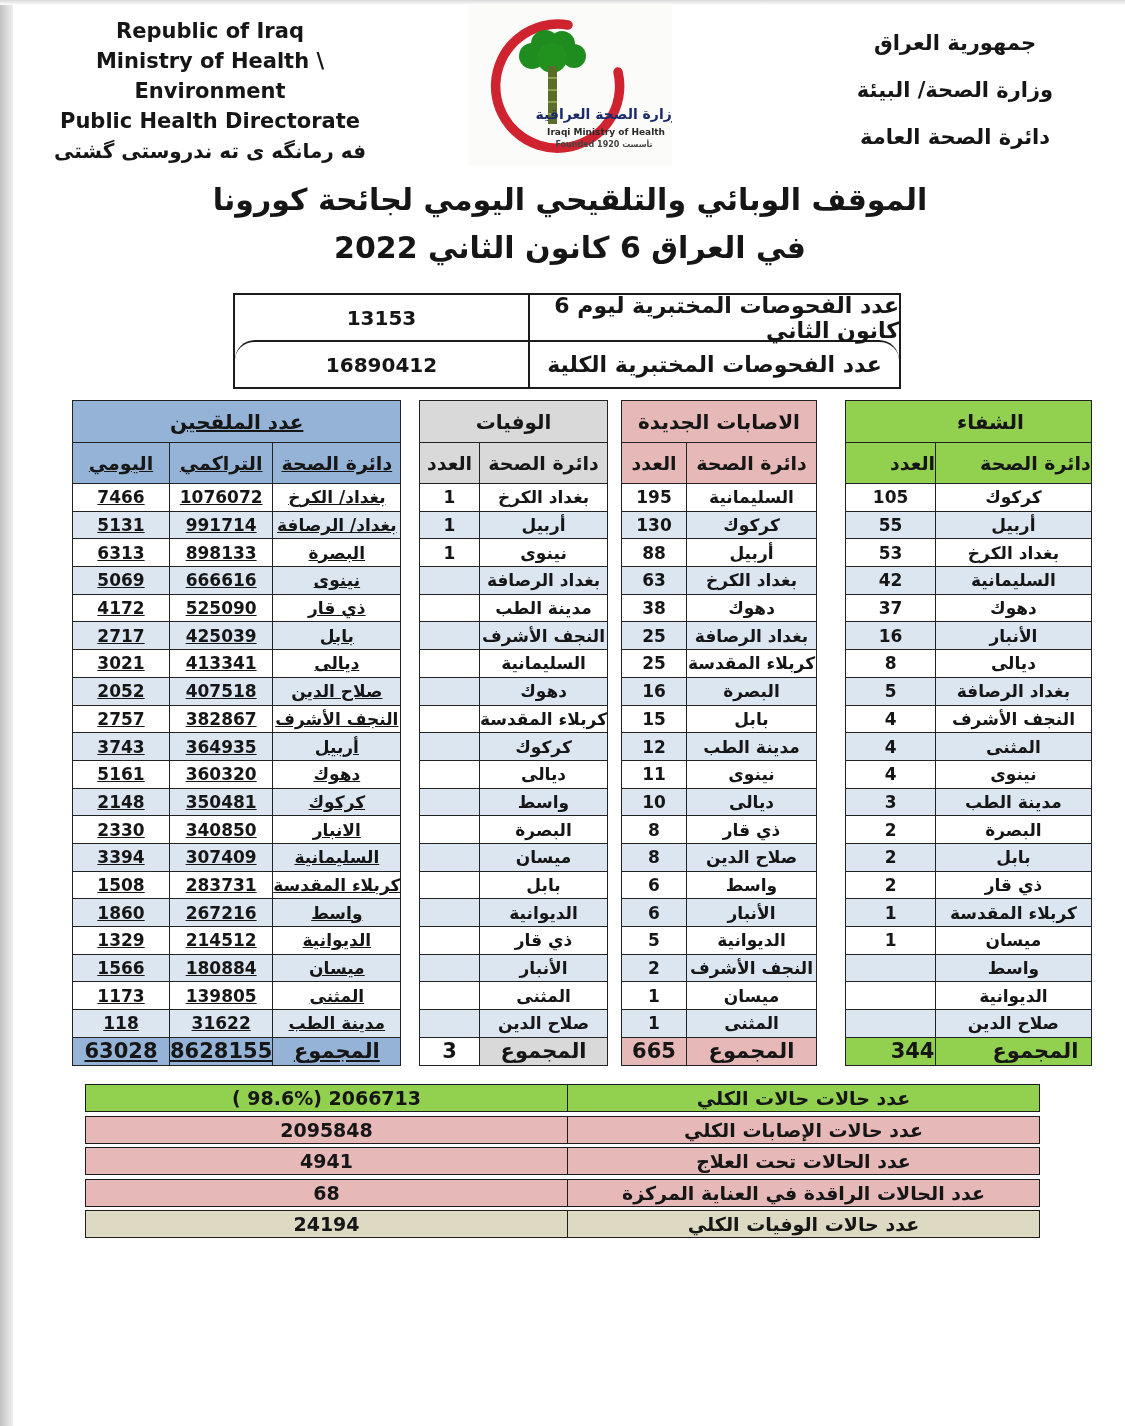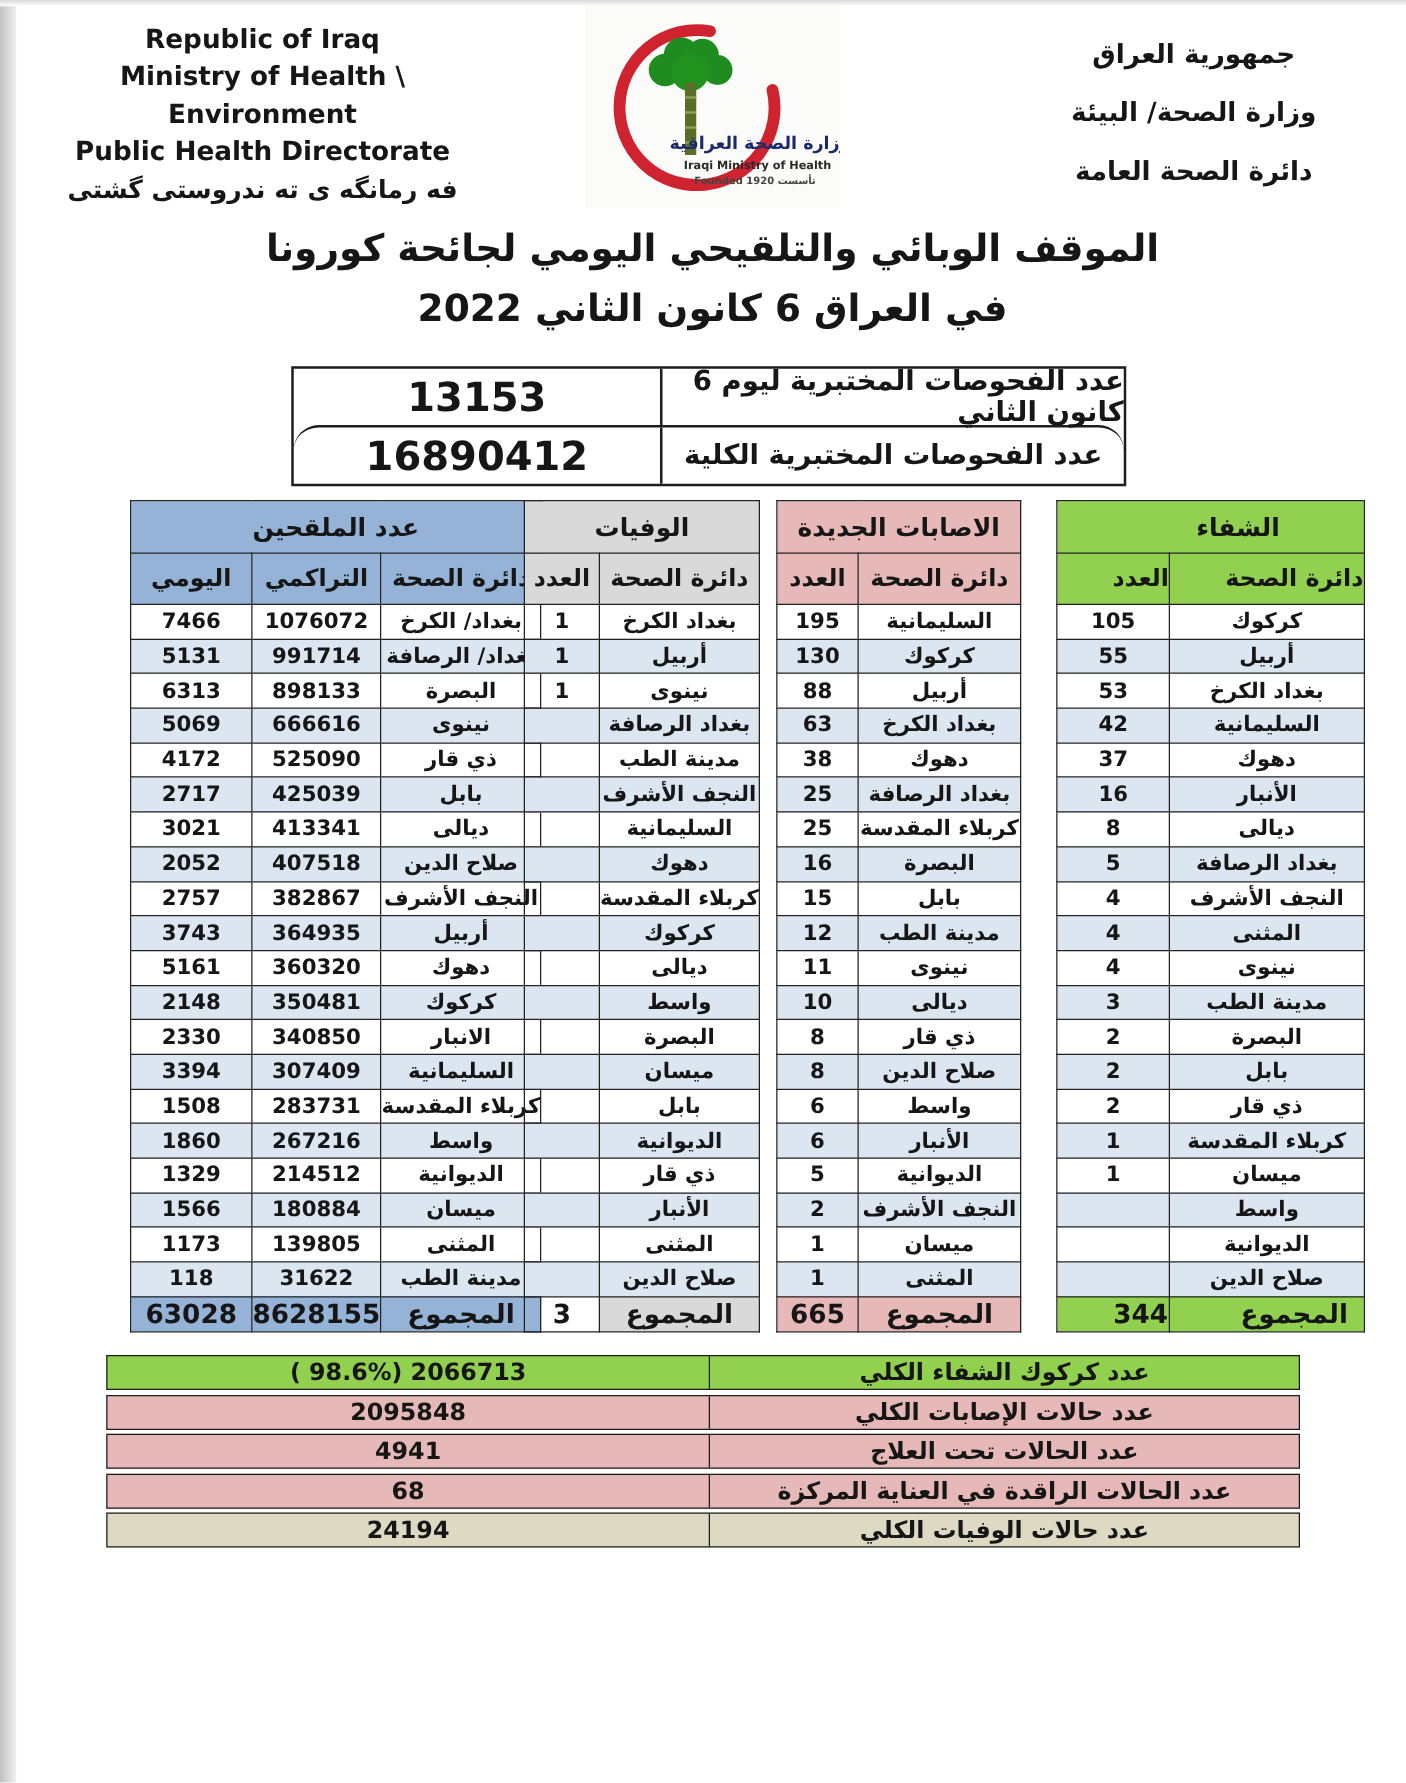--- a/index.html
+++ b/index.html
@@ -24,37 +24,37 @@
 
   
   .main-title{position:absolute;left:170px;top:176px;width:800px;text-align:center;
     direction:rtl;font-size:30px;line-height:48px;}
 
   
   .tests{position:absolute;left:233px;top:293px;width:664px;border:2.2px solid #1c1c1c;background:#fff;}
   .tests-row{display:flex;height:45px;}
   .tests-row + .tests-row{border-top:2.2px solid #1c1c1c;border-radius:20px;}
   .tests-value{width:293px;display:flex;align-items:center;justify-content:center;
-    font-size:32px;border-right:2.2px solid #1c1c1c;}
+    font-size:20px;border-right:2.2px solid #1c1c1c;}
   .tests-label{flex:1;direction:rtl;display:flex;align-items:center;justify-content:center;
     font-size:22px;}
 
   
   table.gtab{position:absolute;top:400px;border-collapse:collapse;table-layout:fixed;
     font-size:17px;text-align:center;font-weight:700;}
   .gtab th,.gtab td{border:1.6px solid #222;padding:0;vertical-align:middle;
     white-space:nowrap;font-weight:700;}
   .gtab thead tr.grp th{height:41px;font-size:20px;}
   .gtab thead tr.sub th{height:40px;font-size:19px;}
   .gtab tbody tr{height:27.7px;}
   .gtab tbody tr:nth-of-type(even) td{background:#DCE6F1;}
   .gtab tfoot tr{height:28px;font-size:21px;}
   .gtab .ar{direction:rtl;}
 
-  #vacc{left:104px;}
+  #vacc{left:72px;text-decoration:underline;}
   #vacc thead th,#vacc tfoot td{background:#95B3D7;}
   #deaths{left:419px;}
   #deaths thead th,#deaths tfoot td.lbl{background:#D9D9D9;}
   #infect{left:621px;}
   #infect thead th,#infect tfoot td{background:#E6B8B7;}
   #recov{left:845px;}
   #recov thead th,#recov tfoot td{background:#92D050;padding-left:44px;}
 
   
   .summary{position:absolute;left:85px;top:1084px;width:955px;}
@@ -645,21 +645,21 @@
       <td>344</td>
       <td class="ar">المجموع</td>
     </tr>
   </tfoot>
 </table>
 
 <div class="summary">
 
     <div>
       <div class="sval">( 98.6%)  2066713</div>
-      <div class="slbl">عدد كركوك الشفاء الكلي</div>
+      <div class="slbl">عدد حالات حالات الكلي</div>
     </div>
 
     <div>
       <div class="sval">2095848</div>
       <div class="slbl">عدد حالات الإصابات الكلي</div>
     </div>
 
     <div>
       <div class="sval">4941</div>
       <div class="slbl">عدد الحالات تحت العلاج</div>

